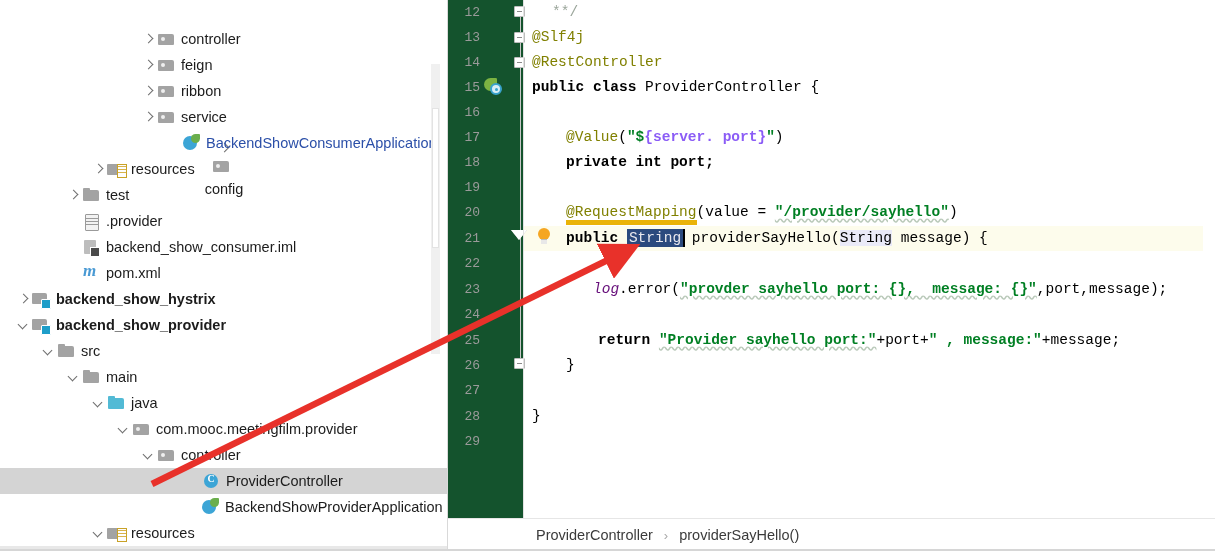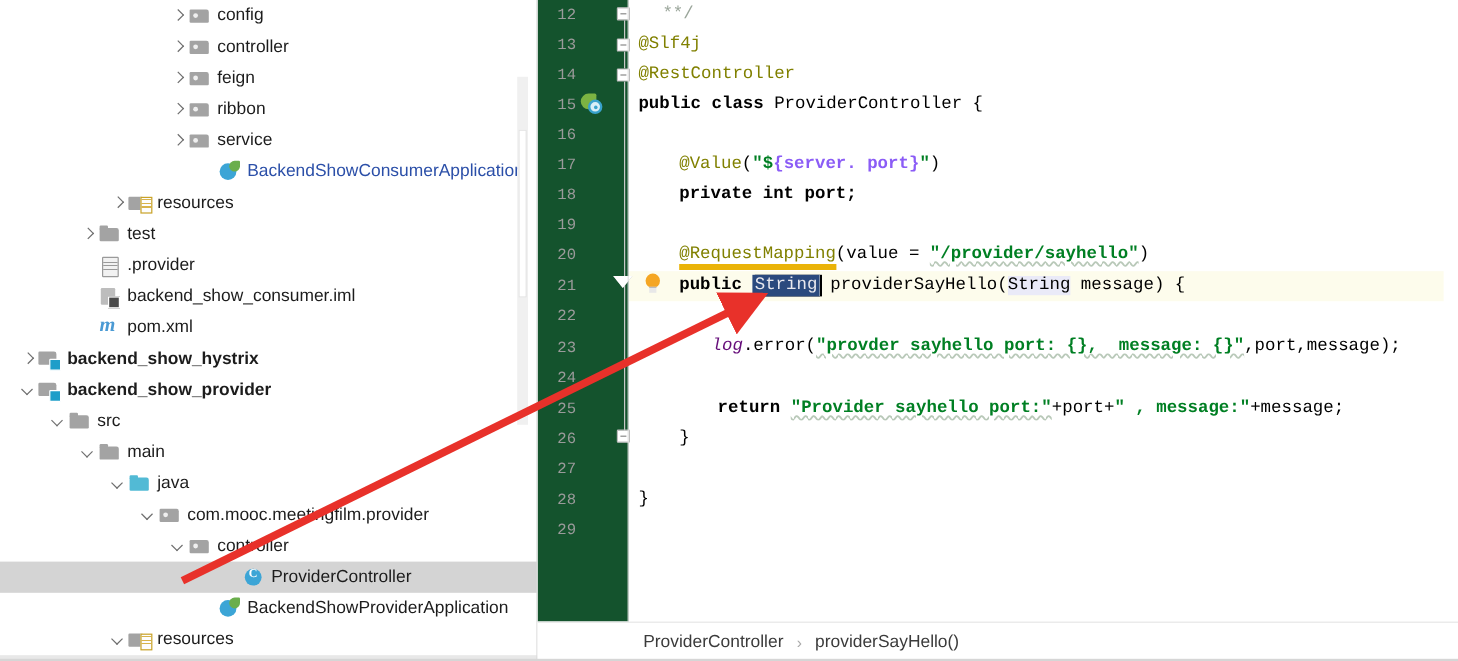--- a/index.html
+++ b/index.html
@@ -274,21 +274,21 @@
   
   #red-arrow { position: absolute; left: 0; top: 0; width: 1215px; height: 551px; pointer-events: none; }
 </style>
 </head>
 <body>
 
 <div id="app">
 
   <div id="tree-panel">
     <div id="tree-rows">
-        <div class="tree-row" style="top: 0px;">
+        <div class="tree-row" style="top: 0px; flex-direction: column;">
           <div style="width: 140px; flex: 0 0 140px;"></div>
           <span class="arrow right"></span>
           <span class="ico pkg"></span>
           <span class="tlabel">config</span>
         </div>
         <div class="tree-row" style="top: 26px;">
           <div style="width: 140px; flex: 0 0 140px;"></div>
           <span class="arrow right"></span>
           <span class="ico pkg"></span>
           <span class="tlabel">controller</span>
@@ -388,21 +388,21 @@
           <span class="arrow down"></span>
           <span class="ico pkg"></span>
           <span class="tlabel">controller</span>
         </div>
         <div class="tree-row sel" style="top: 468px;">
           <div style="width: 185px; flex: 0 0 185px;"></div>
           <span class="arrow"></span>
           <span class="ico class-c"></span>
           <span class="tlabel">ProviderController</span>
         </div>
-        <div class="tree-row" style="top: 494px;">
+        <div class="tree-row" style="top: 494px; padding-left: 19px;">
           <div style="width: 165px; flex: 0 0 165px;"></div>
           <span class="arrow"></span>
           <span class="ico spring"></span>
           <span class="tlabel">BackendShowProviderApplication</span>
         </div>
         <div class="tree-row" style="top: 520px;">
           <div style="width: 90px; flex: 0 0 90px;"></div>
           <span class="arrow down"></span>
           <span class="ico res"></span>
           <span class="tlabel">resources</span>

